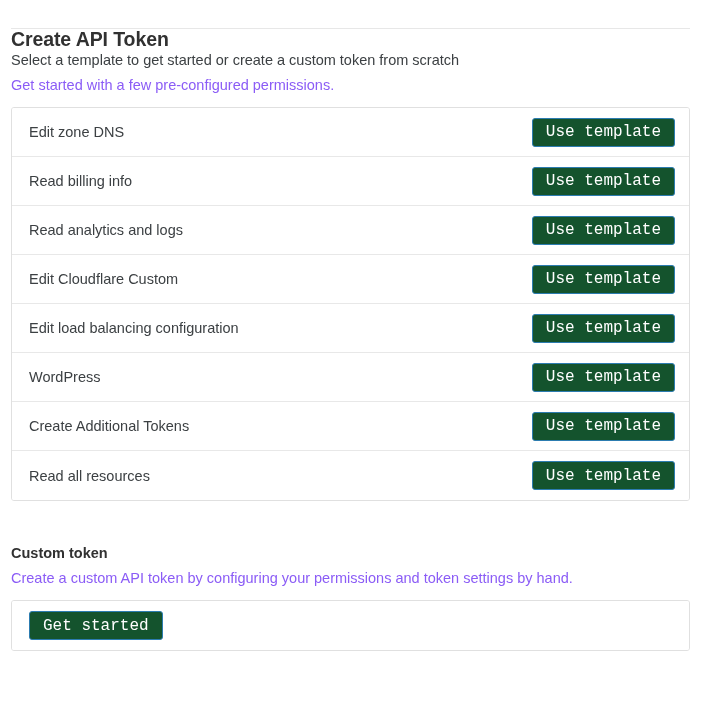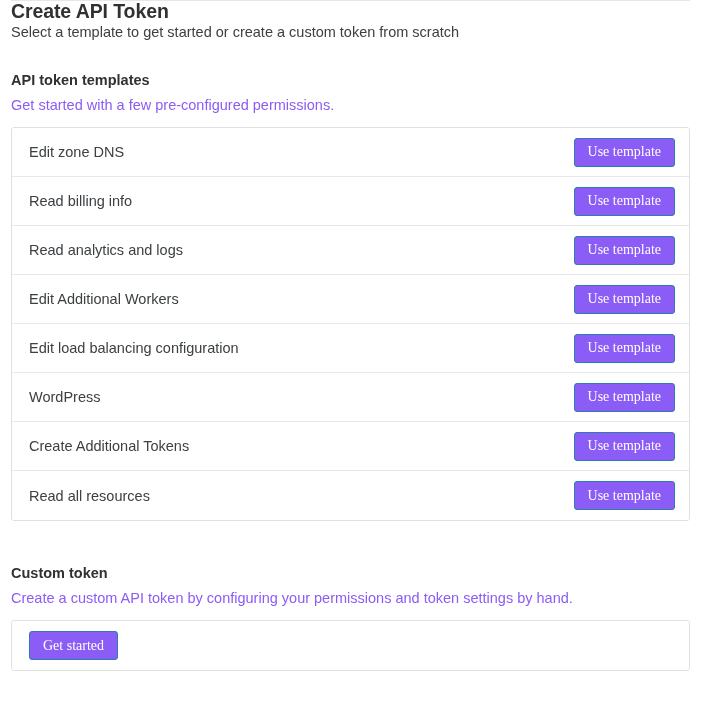--- a/index.html
+++ b/index.html
@@ -27,21 +27,21 @@
     left: 11px;
     right: 11px;
     top: 0;
     height: 1px;
     background: #e7e7e7;
   }
   .page-title {
     font-size: 19.5px;
     font-weight: bold;
     color: #313131;
-    margin: 0 0 0 0;
+    margin: 28px 0 0 0;
     letter-spacing: -0.1px;
   }
   .page-subtitle {
     font-size: 14.5px;
     color: #3c4043;
     margin-top: 1px;
   }
   .section-title {
     font-size: 14.5px;
     font-weight: bold;
@@ -72,60 +72,59 @@
   }
   .row:last-child { border-bottom: none; }
   .row-label {
     font-size: 14.5px;
     color: #3c4043;
   }
   .btn {
     display: inline-flex;
     align-items: center;
     justify-content: center;
-    background: #8b5cf6;
+    background: #14532d;
     color: #ffffff;
-    font-size: 14px;
-    font-family: Liberation Serif, serif;
+    font-size: 16px;
+    font-family: Liberation Mono, monospace;
     border: 1px solid #2c7cb0;
     border-radius: 3px;
     height: 29px;
     padding: 0 13px;
     cursor: pointer;
     white-space: nowrap;
   }
   .custom-section { margin-top: 44px; }
 </style>
 </head>
 <body>
 
 <div class="page">
   <div class="top-hairline"></div>
 
   <h1 class="page-title">Create API Token</h1>
   <div class="page-subtitle">Select a template to get started or create a custom token from scratch</div>
 
-  <div class="section-title">API token templates</div>
   <div class="section-desc">Get started with a few pre-configured permissions.</div>
 
   <div class="card">
     <div class="row">
       <span class="row-label">Edit zone DNS</span>
       <button class="btn">Use template</button>
     </div>
     <div class="row">
       <span class="row-label">Read billing info</span>
       <button class="btn">Use template</button>
     </div>
     <div class="row">
       <span class="row-label">Read analytics and logs</span>
       <button class="btn">Use template</button>
     </div>
     <div class="row">
-      <span class="row-label">Edit Additional Workers</span>
+      <span class="row-label">Edit Cloudflare Custom</span>
       <button class="btn">Use template</button>
     </div>
     <div class="row">
       <span class="row-label">Edit load balancing configuration</span>
       <button class="btn">Use template</button>
     </div>
     <div class="row">
       <span class="row-label">WordPress</span>
       <button class="btn">Use template</button>
     </div>

